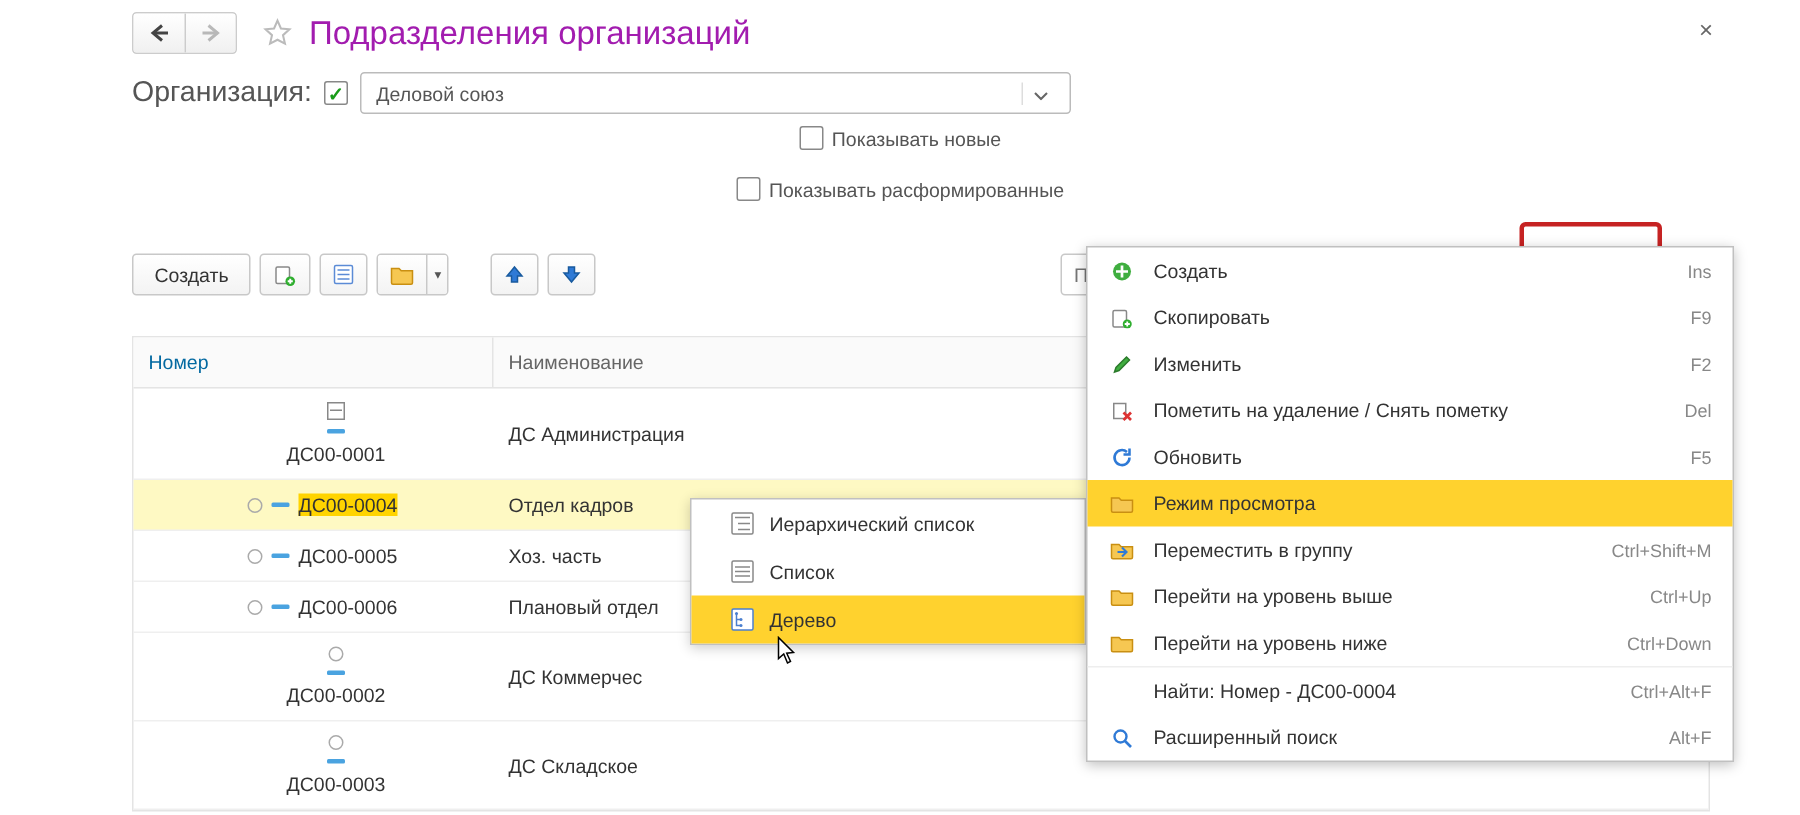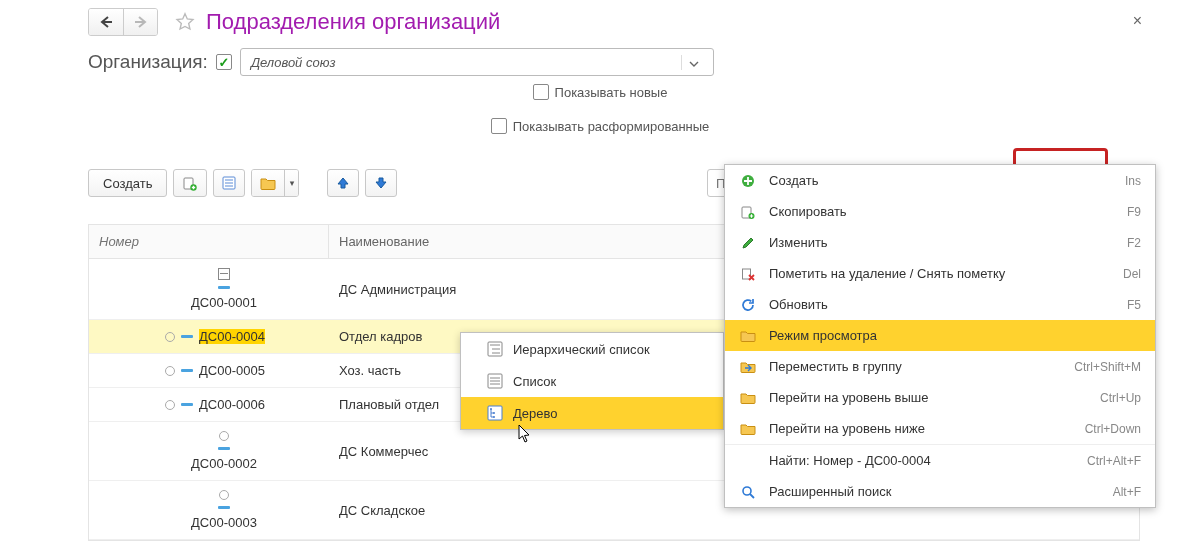--- a/index.html
+++ b/index.html
@@ -23,21 +23,21 @@
   .star { margin: 0 10px 0 16px; display: flex; align-items: center; }
   .title { font-size: 22px; color: #a21caf; }
   .close-x { position: absolute; right: 58px; top: 12px; cursor: pointer; color: #666; font-size: 16px; }
 
   
   .filters { display: flex; align-items: center; gap: 8px; padding: 6px 88px; color: #555; }
   .lbl { font-size: 19px; }
   .chk { width: 16px; height: 16px; border: 1px solid #888; border-radius: 2px; display: inline-flex; align-items: center; justify-content: center; background: #fff; }
   .chk.checked::after { content: "✓"; color: #1a9c1a; font-weight: bold; font-size: 13px; line-height: 1; }
   .org-select { border: 1px solid #bbb; border-radius: 3px; height: 28px; display: flex; align-items: center; padding: 0 6px 0 10px; width: 474px; background: #fff; }
-  .org-select .val { flex: 1; font-style: italic; }
+  .org-select .val { flex: 1; }
   .org-select .dd { width: 26px; text-align: center; border-left: 1px solid #ddd; cursor: pointer; }
 
   .filters2 { display: flex; align-items: center; gap: 18px; padding: 2px 88px 10px 88px; color: #555; flex-direction: column; }
   .cbwrap { display: flex; align-items: center; gap: 6px; }
   .cbwrap .chk { }
 
   
   .toolbar { display: flex; align-items: center; gap: 6px; padding: 4px 56px 6px 88px; }
   .tbtn { height: 28px; min-width: 30px; border: 1px solid #c8c8c8; border-radius: 3px; background: linear-gradient(#fff,#f3f3f3); display: inline-flex; align-items: center; justify-content: center; padding: 0 8px; cursor: pointer; }
   .tbtn.txt { padding: 0 14px; font-size: 13px; color: #333; }
@@ -49,21 +49,21 @@
   .search-wrap { display: flex; align-items: center; border: 1px solid #c8c8c8; border-radius: 3px; height: 28px; width: 248px; background: #fff; }
   .search-wrap input { border: 0; outline: 0; flex: 1; padding: 0 8px; font-size: 13px; color: #333; background: transparent; }
   .search-wrap .clear { width: 26px; text-align: center; color: #777; cursor: pointer; border-left: 1px solid #ddd; }
   .more-highlight { border: 3px solid #c62323; border-radius: 4px; padding: 18px; display: inline-flex; align-items: center; }
   .tbtn.more { display: inline-flex; gap: 4px; }
 
   
   .tablewrap { margin: 0 60px 0 88px; border: 1px solid #e4e4e4; }
   .thead { display: flex; background: #fafafa; border-bottom: 1px solid #e4e4e4; }
   .th, .td { padding: 9px 10px; font-size: 13px; }
-  .th-num { width: 240px; border-right: 1px solid #e4e4e4; color: #737373; font-style: italic; }
+  .th-num { width: 240px; border-right: 1px solid #e4e4e4; color: #0369a1; }
   .th-name { flex: 1; color: #666; }
   .row { display: flex; border-bottom: 1px solid #efefef; align-items: center; min-height: 34px; }
   .td-num { width: 240px; display: flex; align-items: center; gap: 6px; }
   .td-name { flex: 1; }
   .row.sel { background: #fef9c3; }
   .row.sel .td-num .codeval { background: #ffd400; }
   .indent-1 { padding-left: 40px; flex-direction: column; }
   .indent-2 { padding-left: 76px; }
   .treetoggle { width: 12px; height: 12px; display: inline-block; position: relative; }
   .treetoggle.minus::before { content: ""; position: absolute; inset: 0; border: 1px solid #888; }

